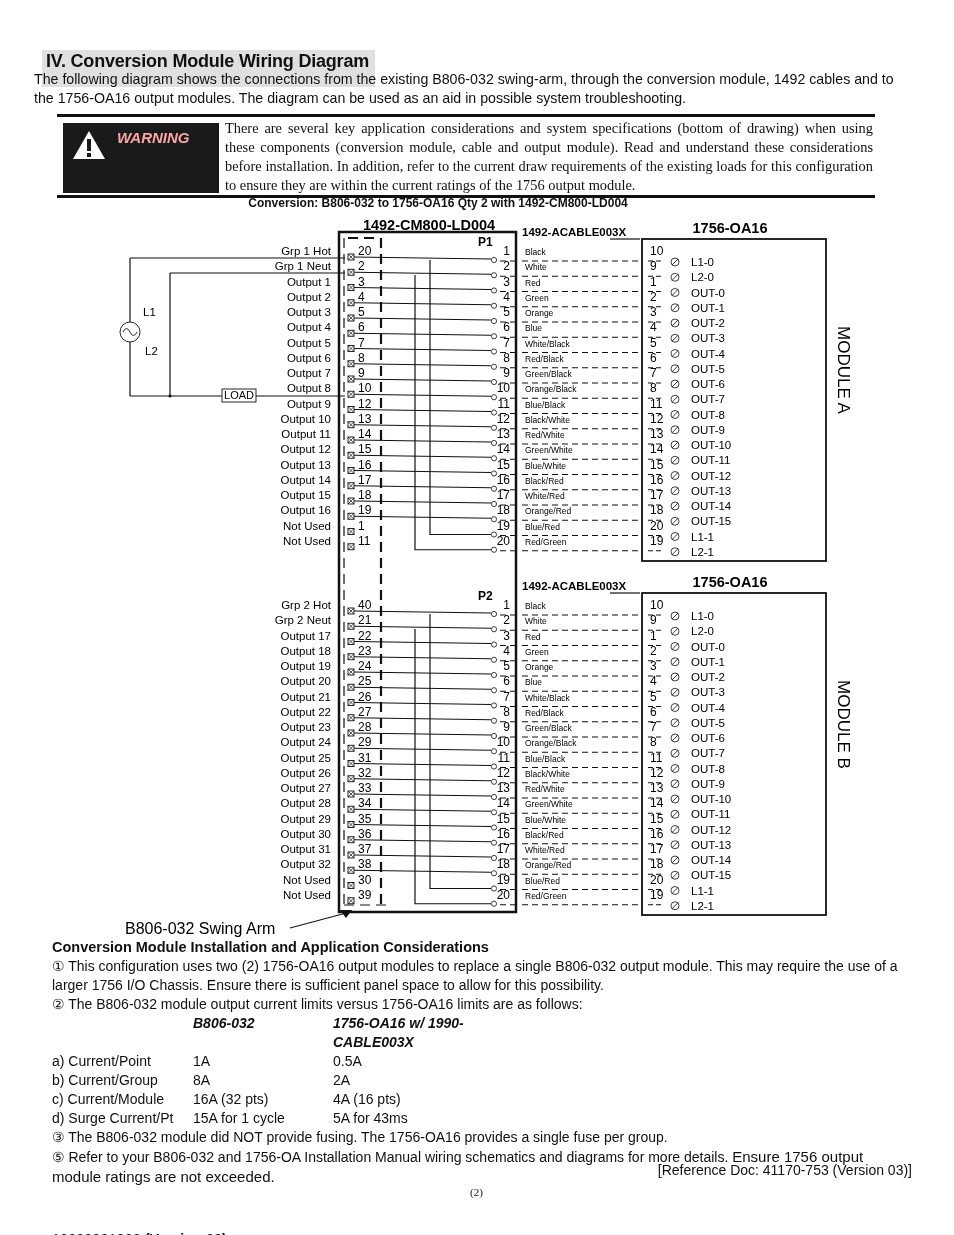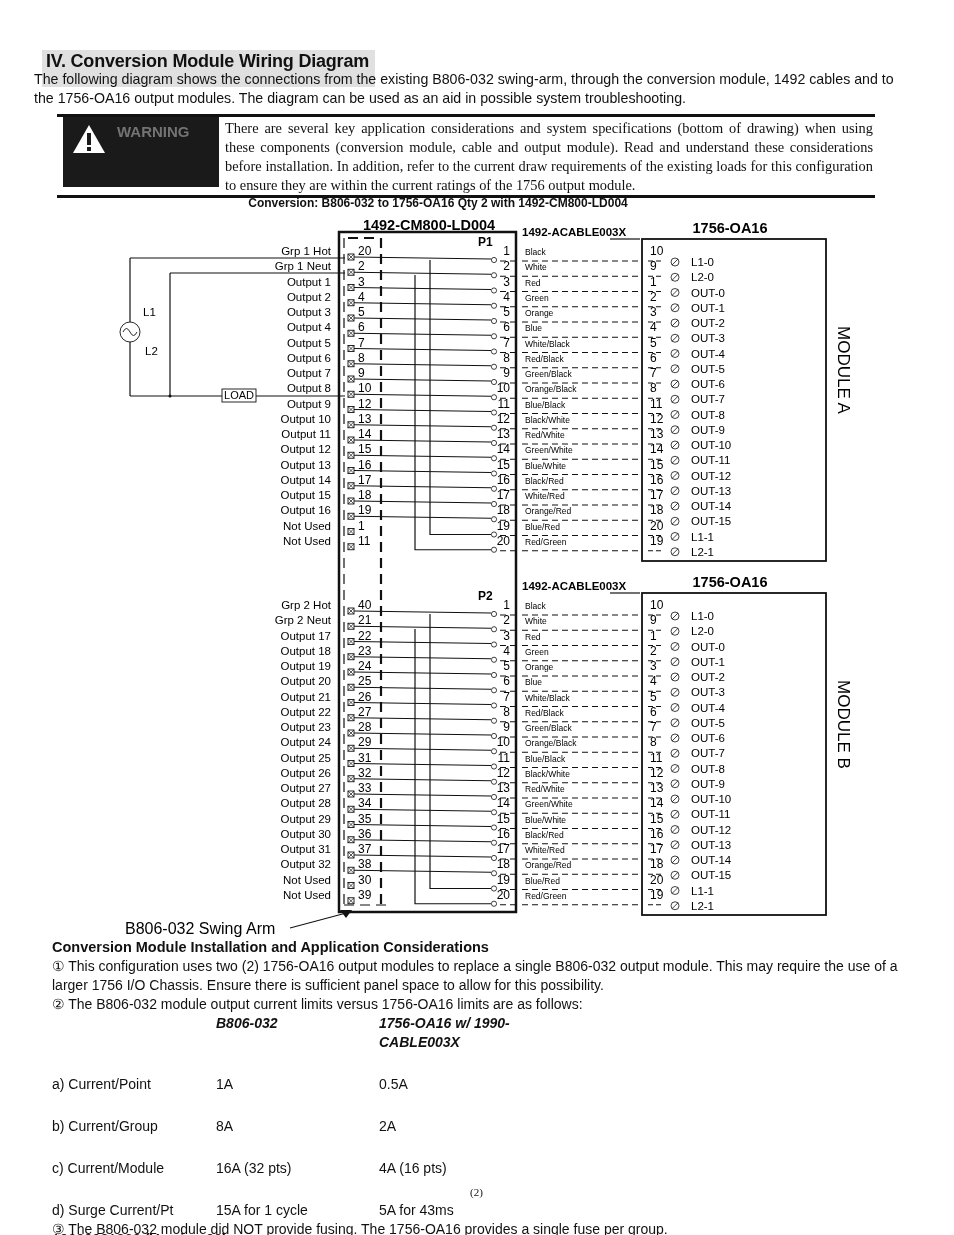--- a/index.html
+++ b/index.html
@@ -1,29 +1,29 @@
 <!DOCTYPE html>
 <html><head>
 <meta charset="utf-8">
 <style>
   html, body { margin:0; padding:0; background:#fff; }
   body { width:954px; height:1235px; position:relative; overflow:hidden; font-family:"Liberation Sans", sans-serif; color:#111; }
   .abs { position:absolute; }
   .section-title { left:42px; top:38px; background:#e0e0e0; padding:1px 6px 15px 4px; font-weight:bold; font-size:18px; letter-spacing:-0.2px;margin-top:12px; }
   .intro { left:34px; top:70px; width:870px; font-size:14.2px; line-height:19px; }
   .warn-wrap { left:57px; top:114px; width:818px; height:78px; border-top:3px solid #111; border-bottom:3px solid #111; }
-  .warn-box { position:absolute; left:6px; top:0; width:156px; height:70px; background:#1a1a1a; color:#737373; }
+  .warn-box { position:absolute; left:6px; top:6px; width:156px; height:70px; background:#1a1a1a; color:#fca5a5;font-style:italic; }
   .warn-box .label { position:absolute; left:54px; top:6px; font-weight:bold; font-size:15px; }
   .warn-box svg { position:absolute; left:8px; top:6px; }
   .warn-text { position:absolute; left:168px; top:2px; width:648px; font-family:"Liberation Serif", serif; font-size:14.4px; line-height:19px; text-align:justify; }
   .conv-title { left:0; width:844px; top:196px; text-align:center; font-weight:bold; font-size:12px;padding-left:16px; }
   svg text { font-family:"Liberation Sans", sans-serif; }
   .notes { left:52px; top:938px; width:860px; font-size:14px; line-height:19px; }
   .notes .h { font-weight:bold; font-size:14.5px; }
-  .tbl { display:grid; grid-template-columns:141px 140px 200px;gap:23px; }
+  .tbl { display:grid; grid-template-columns:141px 140px 200px; }
   .tbl .hd { font-weight:bold; font-style:italic; }
   .footer-left { left:52px; top:1231px; font-size:14.5px; }
   .footer-mid { left:470px; top:1186px; font-size:11px; font-family:"Liberation Serif", serif; }
 </style>
 </head>
 <body>
 
 <div class="abs section-title">IV. Conversion Module Wiring Diagram</div>
 <div class="abs intro">The following diagram shows the connections from the existing B806-032 swing-arm, through the conversion module, 1492 cables and to the 1756-OA16 output modules. The diagram can be used as an aid in possible system troubleshooting.</div>
 
@@ -740,19 +740,20 @@
     <div>4A (16 pts)</div>
     <div>d) Surge Current/Pt</div>
     <div>15A for 1 cycle</div>
     <div>5A for 43ms</div>
   </div>
   <div>③ The B806-032 module did NOT provide fusing. The 1756-OA16 provides a single fuse per group.</div>
   <div>
     <span>⑤ Refer to your B806-032 and 1756-OA Installation Manual wiring schematics and diagrams for more details.</span>
     <span style="font-family:'Liberation Sans',sans-serif;font-size:15px">Ensure 1756 output module ratings are not exceeded.</span>
   </div>
+  <div style="position:absolute;right:0;top:223px">[Reference Doc: 41170-753 (Version 03)]</div>
 </div>
 
 <div class="abs footer-left">
   <span>10000021863</span>
   <b>(Version 00)</b>
 </div>
 <div class="abs footer-mid">(2)</div>
 
 </body></html>

